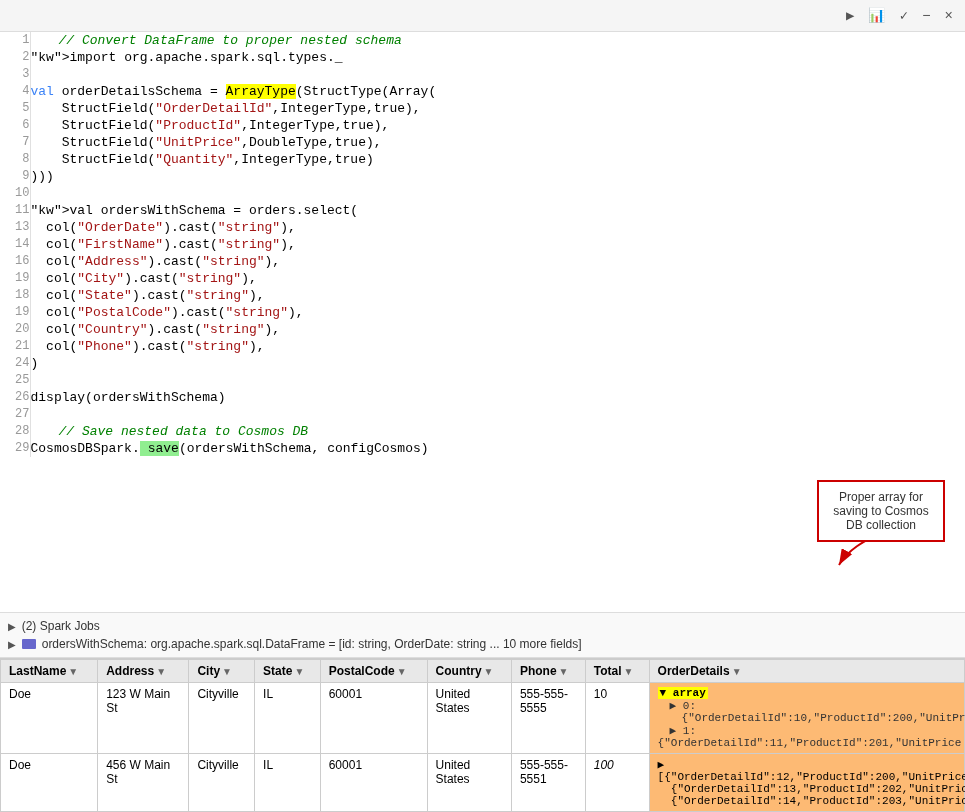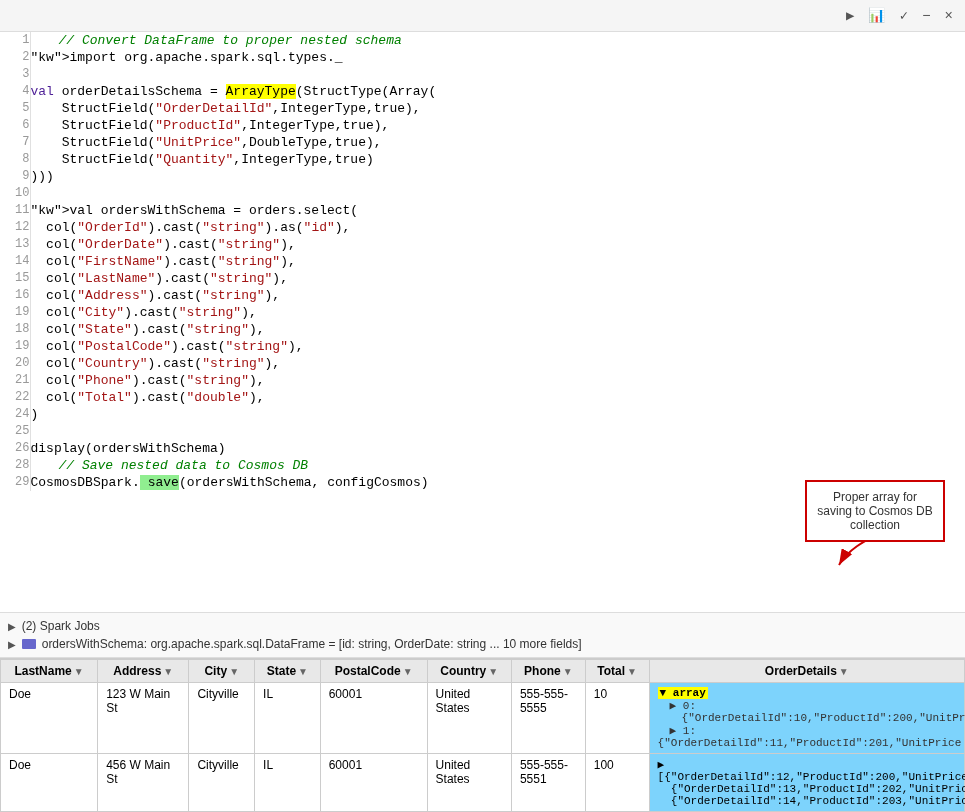--- a/index.html
+++ b/index.html
@@ -62,35 +62,35 @@
       border-right: 1px solid #e0e0e0;
       font-size: 12px;
     }
     .line-code {
       padding-left: 10px;
       color: #000;
       font-size: 13px;
     }
 
     
-    .kw { color: #4c1d95; font-weight: normal; }
+    .kw { color: #3b82f6; font-weight: normal; }
     .str { color: #a31515; }
     .comment { color: #008000; font-style: italic; padding-left: 28px; }
     .hl-yellow { background: #ffff00; }
     .hl-green { background: #90ee90; padding-left: 8px; }
 
     
     .annotation-box {
       position: absolute;
       right: 20px;
       top: 480px;
       background: #fff;
       border: 2px solid #cc0000;
       padding: 8px 8px;
-      width: 140px;
+      width: 128px;
       font-family: Arial, sans-serif;
       font-size: 12px;
       color: #333;
       text-align: center;
       z-index: 10;
     }
 
     
     .jobs-section {
       background: #f9f9f9;
@@ -126,40 +126,40 @@
     .data-table {
       border-collapse: collapse;
       font-family: Arial, sans-serif;
       font-size: 12px;
       min-width: 100%;
     }
     .data-table th {
       background: #e8e8e8;
       border: 1px solid #ccc;
       padding: 4px 8px;
-      text-align: center;
+      text-align: left;
       white-space: nowrap;
       font-weight: bold;
       color: #000;
     }
     .data-table th .sort-arrow {
       color: #666;
       font-size: 10px;
       margin-left: 2px;
     }
     .data-table td {
       border: 1px solid #ccc;
       padding: 4px 8px;
       vertical-align: top;
       white-space: nowrap;
       color: #000;
       margin-left: 48px;
     }
     .data-table td.order-details {
-      background: #7dd3fc;
+      background: #fdba74;
       white-space: normal;
       max-width: 280px;
       font-family: 'Courier New', monospace;
       font-size: 11px;
     }
     .hl-col {
       background: #fffacd;
     }
     .tree-item {
       padding-left: 12px;
@@ -233,36 +233,28 @@
         </tr>
         <tr>
           <td class="line-num">10</td>
           <td class="line-code">&nbsp;</td>
         </tr>
         <tr>
           <td class="line-num">11</td>
           <td class="line-code"><span class="&lt;span">"kw"</span>&gt;val ordersWithSchema = orders.select(</td>
         </tr>
         <tr>
-          <td class="line-num">12</td>
-          <td class="line-code">  col(<span class="str">"OrderId"</span>).cast(<span class="str">"string"</span>).as(<span class="str">"id"</span>),</td>
-        </tr>
-        <tr>
           <td class="line-num">13</td>
           <td class="line-code">  col(<span class="str">"OrderDate"</span>).cast(<span class="str">"string"</span>),</td>
         </tr>
         <tr>
           <td class="line-num">14</td>
           <td class="line-code">  col(<span class="str">"FirstName"</span>).cast(<span class="str">"string"</span>),</td>
         </tr>
         <tr>
-          <td class="line-num">15</td>
-          <td class="line-code">  col(<span class="str">"LastName"</span>).cast(<span class="str">"string"</span>),</td>
-        </tr>
-        <tr>
           <td class="line-num">16</td>
           <td class="line-code">  col(<span class="str">"Address"</span>).cast(<span class="str">"string"</span>),</td>
         </tr>
         <tr>
           <td class="line-num">19</td>
           <td class="line-code">  col(<span class="str">"City"</span>).cast(<span class="str">"string"</span>),</td>
         </tr>
         <tr>
           <td class="line-num">18</td>
           <td class="line-code">  col(<span class="str">"State"</span>).cast(<span class="str">"string"</span>),</td>
@@ -273,34 +265,34 @@
         </tr>
         <tr>
           <td class="line-num">20</td>
           <td class="line-code">  col(<span class="str">"Country"</span>).cast(<span class="str">"string"</span>),</td>
         </tr>
         <tr>
           <td class="line-num">21</td>
           <td class="line-code">  col(<span class="str">"Phone"</span>).cast(<span class="str">"string"</span>),</td>
         </tr>
         <tr>
-          <td class="line-num">22</td>
-          <td class="line-code">  col(<span class="str">"Total"</span>).cast(<span class="str">"double"</span>),</td>
-        </tr>
-        <tr>
           <td class="line-num">24</td>
           <td class="line-code">)</td>
         </tr>
         <tr>
           <td class="line-num">25</td>
           <td class="line-code">&nbsp;</td>
         </tr>
         <tr>
           <td class="line-num">26</td>
           <td class="line-code">display(ordersWithSchema)</td>
+        </tr>
+        <tr>
+          <td class="line-num">27</td>
+          <td class="line-code">&nbsp;</td>
         </tr>
         <tr>
           <td class="line-num">28</td>
           <td class="line-code"><span class="comment">// Save nested data to Cosmos DB</span></td>
         </tr>
         <tr>
           <td class="line-num">29</td>
           <td class="line-code">CosmosDBSpark.<span class="hl-green">save</span>(ordersWithSchema, configCosmos)</td>
         </tr>
       </tbody>
@@ -366,18 +358,18 @@
           <td class="" style="white-space: pre-wrap;">Doe</td>
           <td class="" style="white-space: pre-wrap;">456 W Main
 St</td>
           <td class="" style="white-space: pre-wrap;">Cityville</td>
           <td class="" style="white-space: pre-wrap;">IL</td>
           <td class="" style="white-space: pre-wrap;">60001</td>
           <td class="" style="white-space: pre-wrap;">United
 States</td>
           <td class="" style="white-space: pre-wrap;">555-555-
 5551</td>
-          <td class="" style="white-space: pre-wrap;">100</td>
+          <td class="" style="white-space: pre-wrap; font-style: italic;">100</td>
           <td class="order-details hl-col" style="font-family: &quot;Courier New&quot;, monospace; font-size: 11px; max-width: 280px; white-space: normal;"><span>▶ [{"OrderDetailId":12,"ProductId":200,"UnitPrice":3..</span><br><span>&nbsp;&nbsp;{"OrderDetailId":13,"ProductId":202,"UnitPrice":5,"C</span><br><span>&nbsp;&nbsp;{"OrderDetailId":14,"ProductId":203,"UnitPrice":9,"C</span></td>
         </tr>
       </tbody>
   </table>
 </div>
 
 </body></html>

